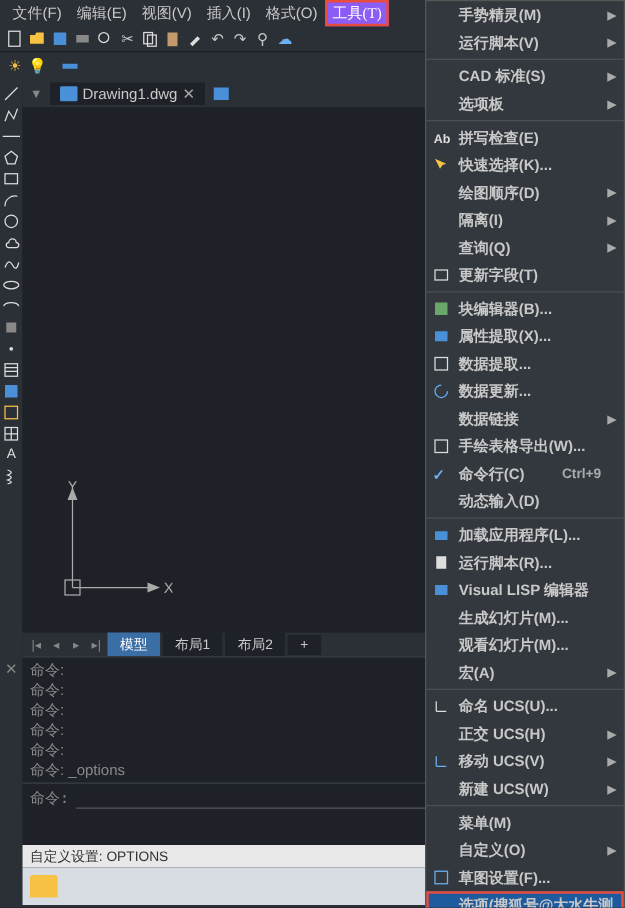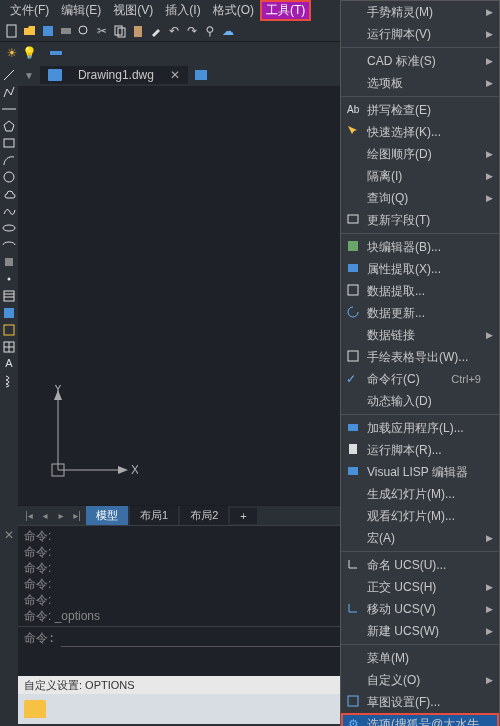--- a/index.html
+++ b/index.html
@@ -1,33 +1,33 @@
 <!DOCTYPE html>
 <html><head>
 <meta charset="utf-8">
 <style>
   * { margin: 0; padding: 0; box-sizing: border-box; font-family: "Microsoft YaHei", sans-serif; }
   body { width: 500px; height: 726px; background: #2b2f36; color: #c8c8c8; font-size: 12px; overflow: hidden; position: relative; }
   
   .menubar { display: flex; background: #2b2f36; height: 20px; align-items: center; padding-left: 4px; }
   .menu-item { padding: 19px 6px; cursor: pointer; }
-  .menu-item.highlighted { border: 2px solid #e74c3c; background: #a21caf; color: #fff; padding: 0 4px; }
+  .menu-item.highlighted { border: 2px solid #e74c3c; background: #8b5cf6; color: #fff; padding: 0 4px; font-family: Liberation Serif, serif; }
   
   .toolbar { display: flex; background: #2b2f36; height: 22px; align-items: center; padding-left: 4px; gap: 2px; border-bottom: 1px solid #1a1d22; }
   .tb-icon { width: 16px; height: 16px; display: inline-flex; align-items: center; justify-content: center; }
   
   .toolbar2 { display: flex; background: #2b2f36; height: 22px; align-items: center; padding-left: 4px; gap: 2px; }
   
   .main-area { display: flex; height: 660px; }
   .left-toolbox { width: 18px; background: #2b2f36; display: flex; flex-direction: column; gap: 3px; padding-top: 4px; align-items: center; }
   .lt-icon { width: 14px; height: 14px; }
   
   .center { flex: 1; display: flex; flex-direction: column; background: #1e2228; }
   .doc-tab-row { display: flex; align-items: center; background: #2b2f36; height: 22px; padding-left: 6px; gap: 6px; }
-  .doc-tab { display: flex; align-items: center; gap: 16px; background: #1e2228; padding: 2px 8px; }
+  .doc-tab { display: flex; align-items: center; gap: 4px; background: #1e2228; padding: 2px 8px; }
   .doc-tab .close { color: #aaa; }
   .dwg-icon { width: 14px; height: 12px; background: #4a90d9; border-radius: 1px; }
   
   .canvas { flex: 1; background: #1e2228; position: relative; }
   .ucs { position: absolute; left: 30px; bottom: 20px; }
   
   .layout-tabs { display: flex; background: #2b2f36; height: 20px; align-items: center; gap: 2px; padding-left: 4px; border-top: 1px solid #1a1d22; }
   .lt-btn { width: 14px; height: 14px; color: #888; display: inline-flex; align-items: center; justify-content: center; font-size: 10px; }
   .layout-tab { padding: 2px 10px; background: #1e2228; font-size: 11px; }
   .layout-tab.active { background: #3a6ea5; color: #fff; }
@@ -37,21 +37,21 @@
   .cmd-input-row { display: flex; align-items: center; background: #1e2228; padding: 3px 6px; gap: 6px; border-top: 1px solid #3a3f47; }
   .cmd-input { flex: 1; height: 16px; background: #1e2228; border: none; border-bottom: 1px solid #555; }
   
   .statusbar { background: #e8e8e8; color: #333; height: 18px; font-size: 11px; padding: 2px 6px; font-family: monospace; margin-top: 26px; }
   
   .taskbar { background: #d8dde3; height: 30px; display: flex; align-items: center; padding-left: 6px; }
   .folder-icon { width: 22px; height: 18px; background: #f7c244; border-radius: 2px 2px 0 0; }
   
   
   .dropdown { position: absolute; top: 0; right: 0; width: 160px; background: #33383f; border: 1px solid #555; z-index: 100; }
-  .dd-item { display: flex; padding: 3px 8px 3px 26px; position: relative; font-size: 12px; line-height: 16px; cursor: pointer; }
+  .dd-item { display: flex; align-items: center; padding: 3px 8px 3px 26px; position: relative; font-size: 12px; line-height: 16px; cursor: pointer; font-weight: bold; }
   .dd-item .arrow { position: absolute; right: 6px; font-size: 9px; color: #aaa; }
   .dd-item .shortcut { position: absolute; right: 18px; font-size: 11px; color: #aaa; margin-left: 36px; }
   .dd-item .dd-icon { position: absolute; left: 5px; width: 14px; height: 14px; }
   .dd-sep { height: 1px; background: #4a4f57; margin: 2px 0; }
   .dd-item.highlighted { border: 2px solid #e74c3c; background: #1e5a9e; padding: 1px 6px 1px 24px; }
   
   svg { display: block; }
 </style>
 </head>
 <body>

